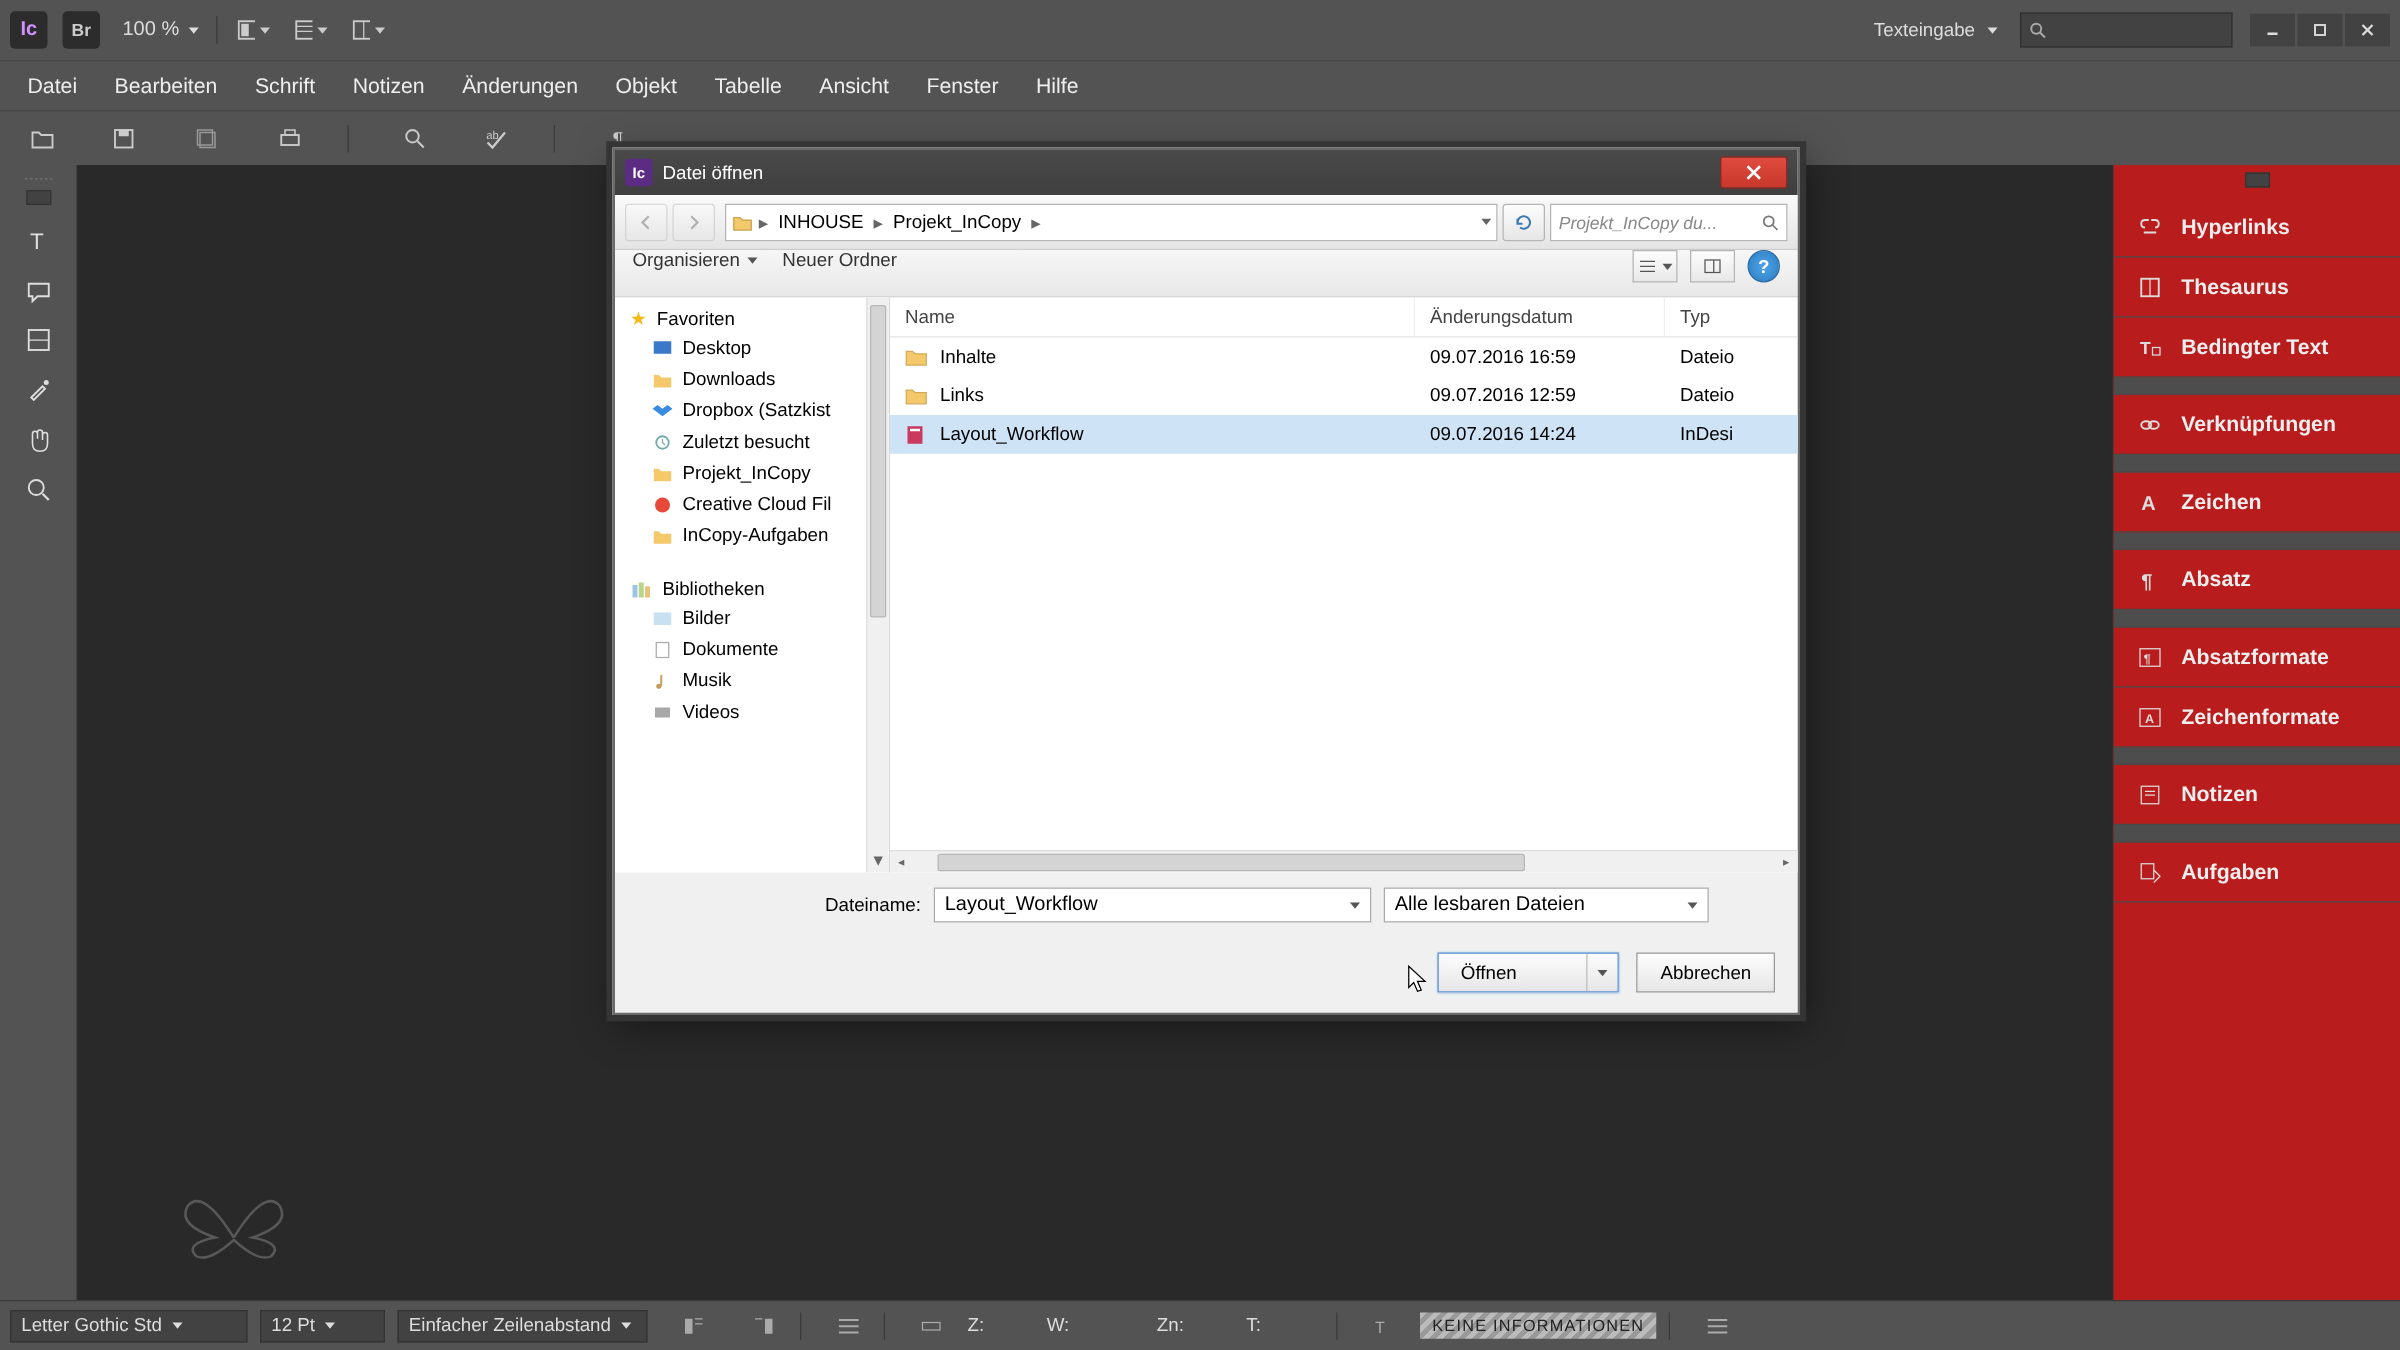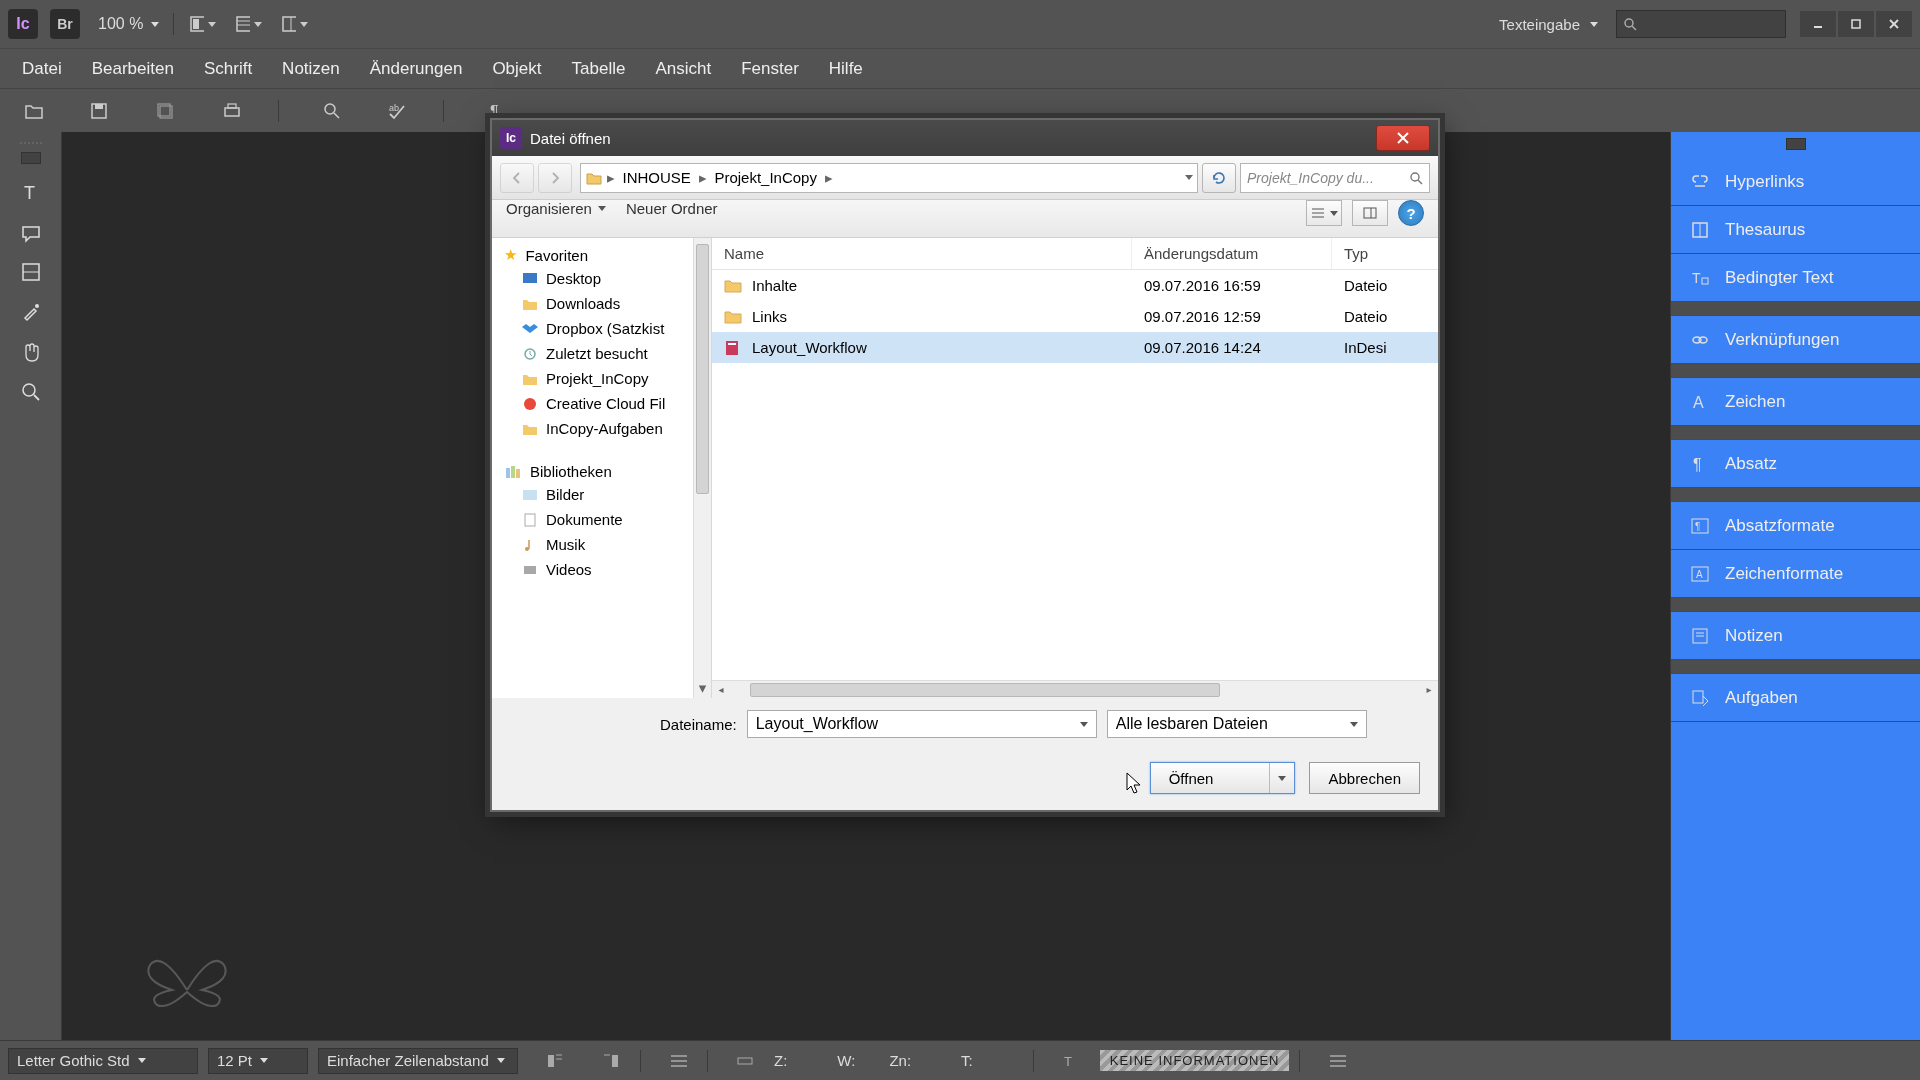--- a/index.html
+++ b/index.html
@@ -28,21 +28,21 @@
 
 
 .main-area { position: absolute; top: 132px; bottom: 40px; left: 0; right: 0; display: flex; }
 .left-tools { width: 62px; background: #535353; border-right: 1px solid #3a3a3a; display: flex; flex-direction: column; align-items: center; padding-top: 6px; gap: 4px; }
 .left-tools .grip { height: 10px; display: flex; align-items: center; justify-content: center; width: 100%; }
 .left-tools .toggle { width: 20px; height: 12px; background: #424242; border: 1px solid #333; margin-bottom: 6px; }
 .tool-btn { width: 38px; height: 36px; display: flex; align-items: center; justify-content: center; color: #ddd; }
 .canvas { flex: 1; background: #292929; position: relative; }
 .butterfly { position: absolute; bottom: 30px; left: 80px; opacity: 0.5; }
 
-.right-panels { width: 250px; background: #3b82f6; border-left: 1px solid #3a3a3a; padding-top: 6px; }
+.right-panels { width: 230px; background: #b91c1c; border-left: 1px solid #3a3a3a; padding-top: 6px; font-weight: bold; }
 .right-panels .toggle-r { width: 20px; height: 12px; background: #424242; border: 1px solid #333; margin: 0 auto 8px; }
 .panel-row { height: 48px; display: flex; align-items: center; gap: 14px; padding: 0 18px; color: #eee; font-size: 17px; border-bottom: 1px solid #4a4a4a; }
 .panel-row .p-icon { width: 22px; height: 22px; display: flex; align-items: center; justify-content: center; }
 .panel-gap { height: 14px; border-bottom: 1px solid #4a4a4a; background: #4d4d4d; }
 
 
 .status-bar { position: absolute; bottom: 0; left: 0; right: 0; height: 40px; background: #535353; border-top: 1px solid #3a3a3a; display: flex; align-items: center; padding: 0 8px; gap: 10px; color: #ddd; font-size: 15px; }
 .status-sel { height: 26px; background: #424242; border: 1px solid #333; padding: 0 8px; display: flex; align-items: center; gap: 8px; }
 .status-sep { width: 1px; height: 22px; background: #3a3a3a; }
 .status-field { display: flex; align-items: center; gap: 6px; }
@@ -416,21 +416,21 @@
       <svg width="18" height="18">
         <rect x="2" y="6" width="14" height="6" fill="none" stroke="#aaa"></rect>
       </svg>
     </div>
   <div class="status-field">
       <span>Z:</span>
     </div>
   <div class="status-field" style="margin-left:40px">
       <span>W:</span>
     </div>
-  <div class="status-field" style="margin-left:24px">
+  <div class="status-field" style="margin-left:60px">
       <span>Zn:</span>
     </div>
   <div class="status-field" style="margin-left:40px">
       <span>T:</span>
     </div>
   <div class="status-sep" style="margin-left:50px"></div>
   <div class="tb-ico">
       <svg width="18" height="18">
         <text x="2" y="14" font-size="13" fill="#aaa" font-family="serif">T</text>
       </svg>

